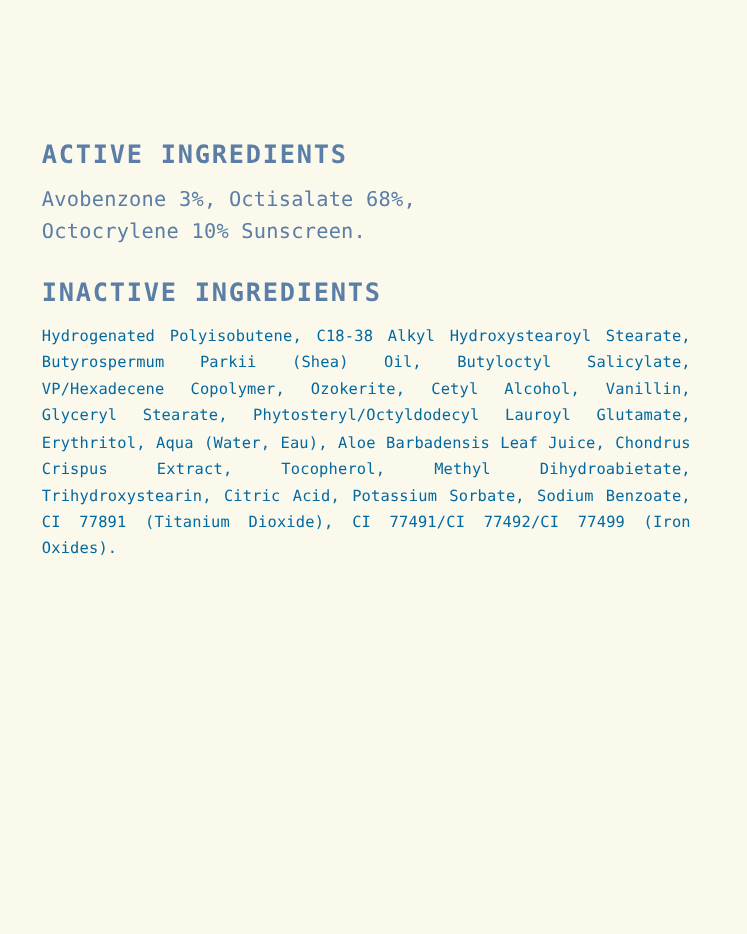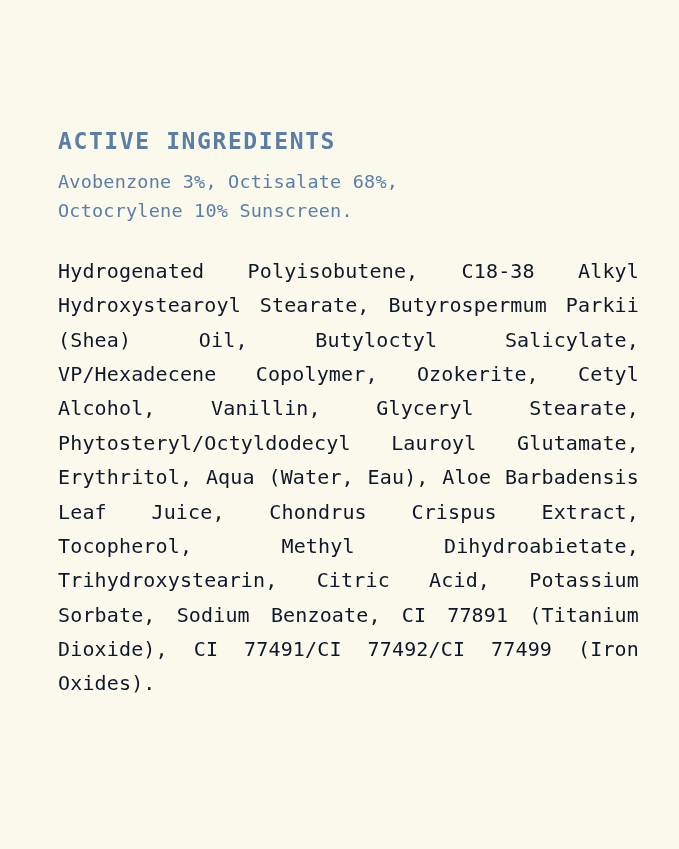--- a/index.html
+++ b/index.html
@@ -11,21 +11,21 @@
     height: 849px;
     background: #fbf9ec;
     font-family: "DejaVu Sans Mono", monospace;
     overflow: hidden;
   }
   .page {
     position: relative;
     width: 679px;
     height: 674px;
     box-sizing: border-box;
-    padding: 128px 40px 0 58px;
+    padding: 128px 40px 0 38px;
   }
   .section {
     margin: 0;
   }
   .section + .section {
     margin-top: 28px;
   }
   .section-heading {
     font-family: "DejaVu Sans Mono", monospace;
     font-size: 23px;
@@ -39,37 +39,38 @@
     font-family: "DejaVu Sans Mono", monospace;
     font-size: 18.5px;
     color: #5a7ea6;
     line-height: 1.55;
     letter-spacing: 0.2px;
     margin: 0;
     max-width: 420px;
   }
   .inactive-body {
     font-family: "DejaVu Sans Mono", monospace;
-    font-size: 20px;
-    color: #0f172a;
+    font-size: 14px;
+    color: #0369a1;
     line-height: 1.72;
     letter-spacing: 0.15px;
     margin: 0;
     max-width: 590px;
     text-align: justify;
     text-justify: inter-word;
   }
 </style>
 </head>
 <body>
 
 <div class="page">
 
   <div class="section">
     <h2 class="section-heading">ACTIVE INGREDIENTS</h2>
     <p class="active-body">Avobenzone 3%, Octisalate 68%, Octocrylene 10% Sunscreen.</p>
   </div>
 
   <div class="section">
+    <h2 class="section-heading">INACTIVE INGREDIENTS</h2>
     <p class="inactive-body">Hydrogenated Polyisobutene, C18-38 Alkyl Hydroxystearoyl Stearate, Butyrospermum Parkii (Shea) Oil, Butyloctyl Salicylate, VP/Hexadecene Copolymer, Ozokerite, Cetyl Alcohol, Vanillin, Glyceryl Stearate, Phytosteryl/Octyldodecyl Lauroyl Glutamate, Erythritol, Aqua (Water, Eau), Aloe Barbadensis Leaf Juice, Chondrus Crispus Extract, Tocopherol, Methyl Dihydroabietate, Trihydroxystearin, Citric Acid, Potassium Sorbate, Sodium Benzoate, CI 77891 (Titanium Dioxide), CI 77491/CI 77492/CI 77499 (Iron Oxides).</p>
   </div>
 
 </div>
 
 </body></html>

